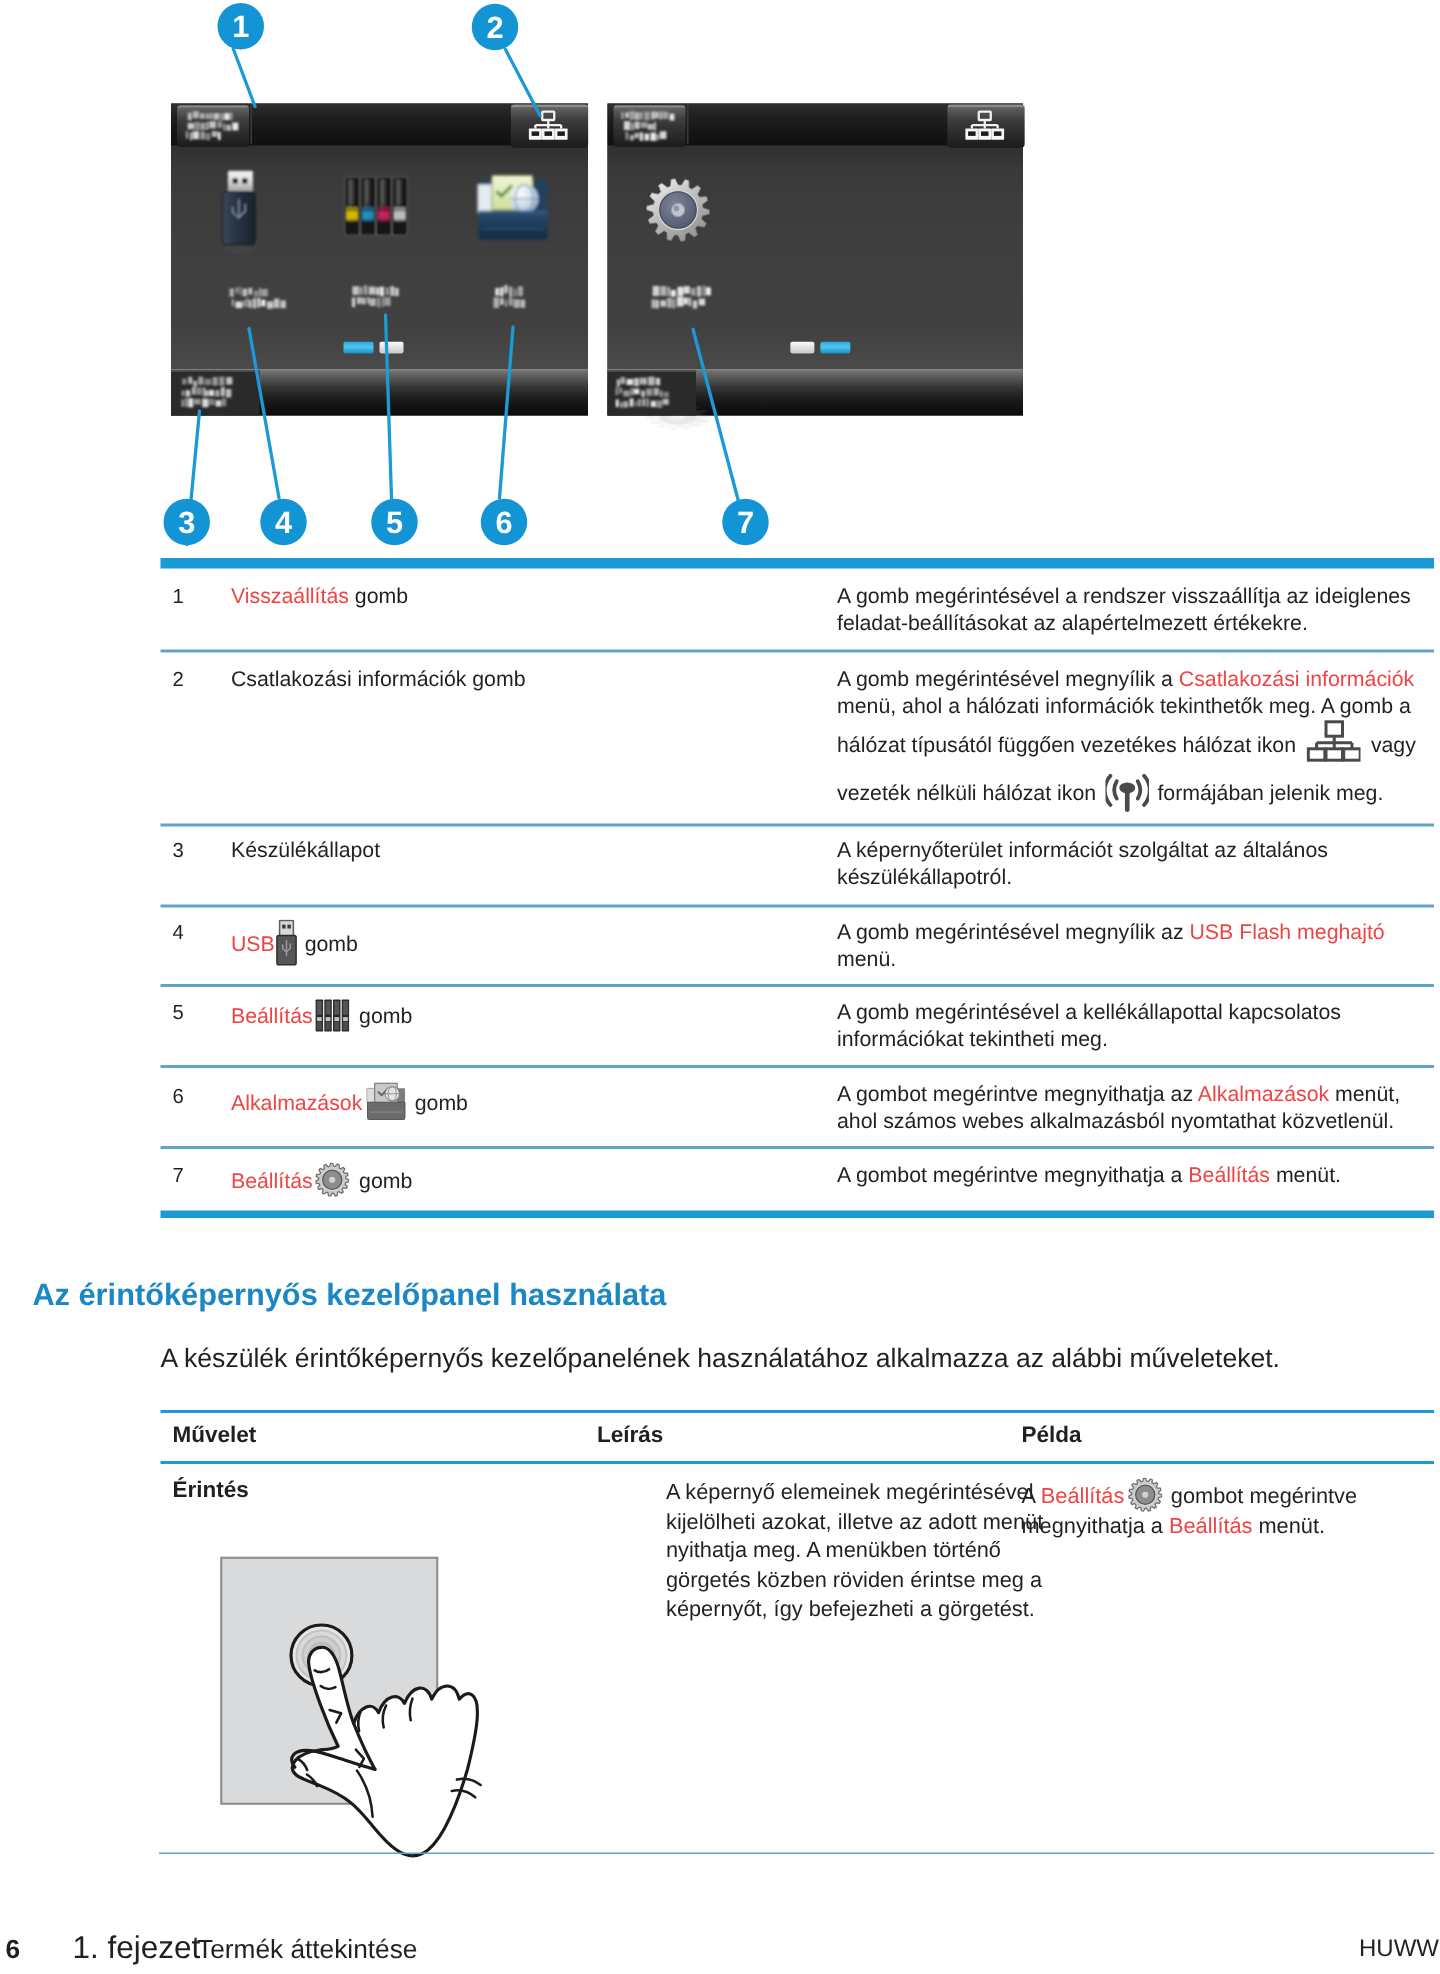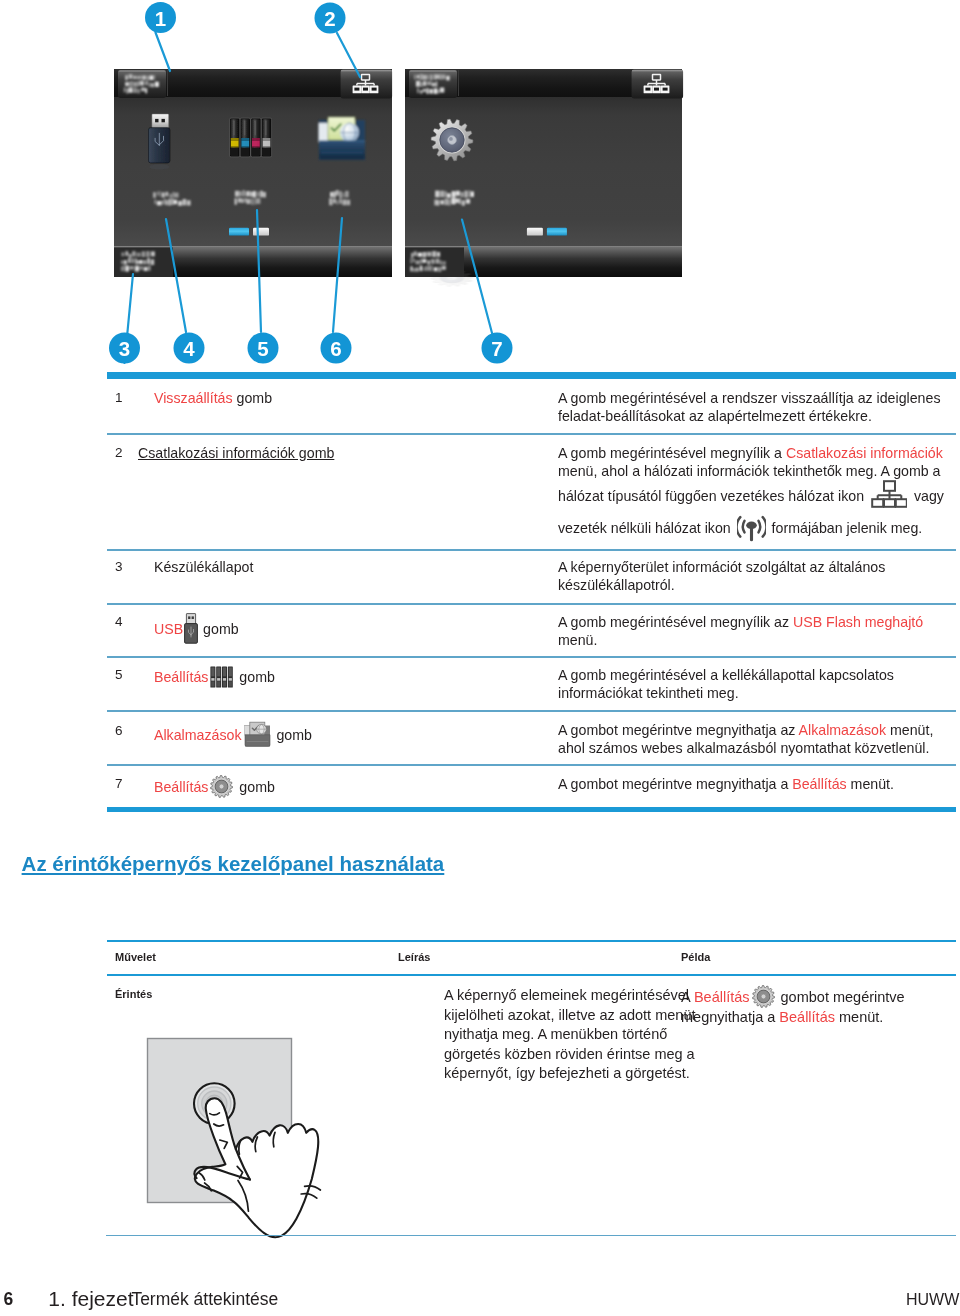--- a/index.html
+++ b/index.html
@@ -13,21 +13,21 @@
   
   #doc{position:absolute;left:0;top:0;width:960px;height:1316px;}
   .hr-thick{position:absolute;background:#1b9ad6;height:7px;}
   .hr-thin{position:absolute;background:#5fa5c9;height:2.2px;}
   .rowtxt{position:absolute;font-size:14.2px;line-height:18.1px;color:#231f20;}
   .num{position:absolute;font-size:13.5px;color:#231f20;}
   .lnk{color:#ef4444;}
   .sec-title{position:absolute;color:#1b87c4;font-weight:bold;font-size:20.5px;
              line-height:22px;white-space:nowrap;}
   .body-p{position:absolute;font-size:17.7px;line-height:20px;color:#231f20;}
-  .th{position:absolute;font-size:11px;font-weight:bold;line-height:16px;color:#231f20;}
+  .th{position:absolute;font-size:15px;font-weight:bold;line-height:16px;color:#231f20;}
   .footer-txt{position:absolute;font-size:15.5px;line-height:18px;color:#231f20;}
   .illus{position:absolute;}
   .t2desc{font-size:14.5px;line-height:19.6px;}
   .t2ex{font-size:14.5px;line-height:19.6px;}
   .ico{display:inline-block;vertical-align:middle;margin:0 1px;line-height:0;}
   .ico svg{display:block;}
   .ico-wired-network-icon{vertical-align:-7px;margin:0 3px;}
   .ico-wireless-network-icon{vertical-align:-9px;margin:0 2px;padding-top:6px;}
   .ico-usb-drive-icon{vertical-align:-10px;margin:0 1px;}
   .ico-toner-cartridges-icon{vertical-align:-6px;margin:0 2px;}
@@ -508,21 +508,21 @@
 
     <div class="hr-thick" style="left:107px;top:372px;width:849px;"></div>
     <div id="t1">
         <div class="trow">
           <div class="num" style="left: 115px; top: 390.2px;">1</div>
           <div class="rowtxt" style="left: 154px; top: 388.7px; width: 390px;"><span class="lnk">Visszaállítás</span><span> gomb</span></div>
           <div class="rowtxt" style="left: 558px; top: 388.7px; width: 396px;"><span>A gomb megérintésével a rendszer visszaállítja az ideiglenes feladat-beállításokat az alapértelmezett értékekre.</span></div>
         </div>
         <div class="trow">
           <div class="num" style="left: 115px; top: 445.1px;">2</div>
-          <div class="rowtxt" style="left: 138px; top: 443.6px; width: 390px; text-decoration: underline;"><span>Csatlakozási információk gomb</span></div>
+          <div class="rowtxt" style="left: 154px; top: 443.6px; width: 390px;"><span>Csatlakozási információk gomb</span></div>
           <div class="rowtxt" style="left: 558px; top: 443.6px; width: 396px;"><span>A gomb megérintésével megnyílik a </span><span class="lnk">Csatlakozási információk</span><span> menü, ahol a hálózati információk tekinthetők meg. A gomb a hálózat típusától függően vezetékes hálózat ikon </span><span class="ico ico-wired-network-icon"><svg viewBox="0 0 36 28" width="36" height="28">
                 <rect x="13" y="1.2" width="11" height="9.6" fill="#ffffff" stroke="#4a4a4a" stroke-width="2"></rect>
                 <rect x="1.2" y="19.2" width="11" height="7.6" fill="#ffffff" stroke="#4a4a4a" stroke-width="2"></rect>
                 <rect x="13" y="19.2" width="11" height="7.6" fill="#ffffff" stroke="#4a4a4a" stroke-width="2"></rect>
                 <rect x="24.8" y="19.2" width="11" height="7.6" fill="#ffffff" stroke="#4a4a4a" stroke-width="2"></rect>
                 <path d="M18.5 10.8 V15.2 M6.7 15.2 H30.3 M6.7 15.2 V19.2 M18.5 15.2 V19.2 M30.3 15.2 V19.2" fill="none" stroke="#4a4a4a" stroke-width="2"></path>
               </svg></span><span> vagy vezeték nélküli hálózat ikon </span><span class="ico ico-wireless-network-icon"><svg viewBox="0 0 29 28" width="29" height="28">
                 <path d="M14.5 13 V25.8" fill="none" stroke="#4a4a4a" stroke-width="3.1" stroke-linecap="round"></path>
                 <ellipse cx="14.5" cy="11.3" rx="5.3" ry="3.7" fill="#4a4a4a"></ellipse>
                 <path d="M7.5 6.8 a10.5 11 0 0 0 0 11.6" fill="none" stroke="#4a4a4a" stroke-width="2.5" stroke-linecap="round"></path>
@@ -595,21 +595,22 @@
         </div>
         <div class="hr-thin" style="left: 107px; top: 432.7px; width: 849px;"></div>
         <div class="hr-thin" style="left: 107px; top: 549px; width: 849px;"></div>
         <div class="hr-thin" style="left: 107px; top: 602.5px; width: 849px;"></div>
         <div class="hr-thin" style="left: 107px; top: 656px; width: 849px;"></div>
         <div class="hr-thin" style="left: 107px; top: 710px; width: 849px;"></div>
         <div class="hr-thin" style="left: 107px; top: 764px; width: 849px;"></div>
       </div>
     <div class="hr-thick" style="left:107px;top:806.7px;width:849px;height:5.6px;"></div>
 
-    <div class="sec-title" style="left:21.6px;top:853px;text-decoration:underline;">Az érintőképernyős kezelőpanel használata</div>
+    <div class="sec-title" style="left:21.6px;top:853px;">Az érintőképernyős kezelőpanel használata</div>
+    <div class="body-p" style="left:107px;top:895px;width:845px;">A készülék érintőképernyős kezelőpanelének használatához alkalmazza az alábbi műveleteket.</div>
 
     <div class="hr-thick" style="left:107px;top:940px;width:849px;height:2px;background:#1b9ad6;"></div>
     <div id="t2head">
         <div class="th" style="left: 115px; top: 949px;">Művelet</div>
         <div class="th" style="left: 398px; top: 949px;">Leírás</div>
         <div class="th" style="left: 681px; top: 949px;">Példa</div>
       </div>
     <div class="hr-thick" style="left:107px;top:974px;width:849px;height:2px;background:#1b9ad6;"></div>
     <div id="t2">
       <div class="th" style="left:115px;top:985.5px;">Érintés</div>

